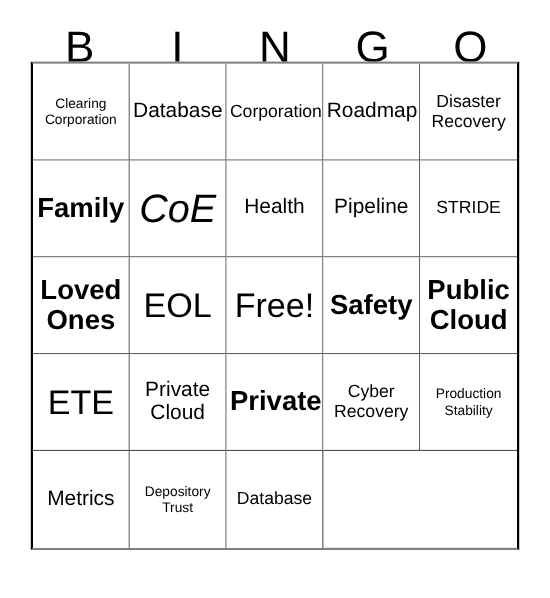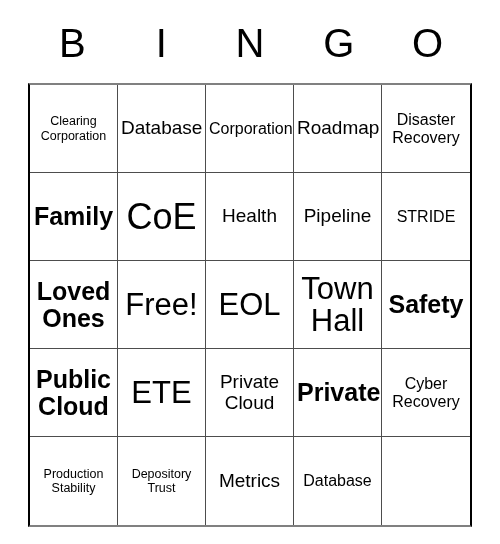--- a/index.html
+++ b/index.html
@@ -36,21 +36,21 @@
     justify-content: center;
     font-size: 40px;
     line-height: 1;
     font-weight: 400;
     letter-spacing: 0px;
     color: #000000;
   }
   .grid {
     position: absolute;
     left: 28px;
-    top: 83px;
+    top: 56px;
     width: 444px;
     height: 444px;
     box-sizing: border-box;
     border-top: 2px solid #808080;
     border-left: 2px solid #000000;
     border-right: 2px solid #000000;
     border-bottom: 2px solid #808080;
     display: grid;
     grid-template-columns: repeat(5, 1fr);
     grid-template-rows: repeat(5, 1fr);
@@ -80,21 +80,21 @@
     width: 100%;
     line-height: 1.02;
     color: #000000;
     white-space: pre-line;
   }
   .sz-xs .cell-text { font-size: 12.5px; line-height: 1.15; }
   .sz-s  .cell-text { font-size: 16px;   line-height: 1.1; }
   .sz-m  .cell-text { font-size: 19px;   line-height: 1.08; }
   .sz-l  .cell-text { font-size: 25px;   line-height: 1.05; font-weight: bold; }
   .sz-xl .cell-text { font-size: 31px;   line-height: 1.02; }
-  .sz-xxl .cell-text { font-size: 36px;  line-height: 1.0; }
+  .sz-xxl .cell-text { font-size: 36px;  line-height: 1.0; font-style: italic; }
 </style>
 </head>
 <body>
 
 <div class="card">
 
   <div class="header-row">
     <div class="header-cell">B</div>
     <div class="header-cell">I</div>
     <div class="header-cell">N</div>
@@ -133,28 +133,24 @@
         <span class="cell-text">Pipeline</span>
       </div>
       <div class="cell sz-s">
         <span class="cell-text">STRIDE</span>
       </div>
       <div class="cell sz-l">
         <span class="cell-text">Loved
 Ones</span>
       </div>
       <div class="cell sz-xl">
-        <span class="cell-text">Free!</span>
-      </div>
-      <div class="cell sz-xl">
         <span class="cell-text">EOL</span>
       </div>
       <div class="cell sz-xl">
-        <span class="cell-text">Town
-Hall</span>
+        <span class="cell-text">Free!</span>
       </div>
       <div class="cell sz-l">
         <span class="cell-text">Safety</span>
       </div>
       <div class="cell sz-l">
         <span class="cell-text">Public
 Cloud</span>
       </div>
       <div class="cell sz-xl">
         <span class="cell-text">ETE</span>
@@ -167,25 +163,25 @@
         <span class="cell-text">Private</span>
       </div>
       <div class="cell sz-s">
         <span class="cell-text">Cyber
 Recovery</span>
       </div>
       <div class="cell sz-xs">
         <span class="cell-text">Production
 Stability</span>
       </div>
+      <div class="cell sz-m">
+        <span class="cell-text">Metrics</span>
+      </div>
       <div class="cell sz-xs">
         <span class="cell-text">Depository
 Trust</span>
-      </div>
-      <div class="cell sz-m">
-        <span class="cell-text">Metrics</span>
       </div>
       <div class="cell sz-s">
         <span class="cell-text">Database</span>
       </div>
     </div>
 
 </div>
 
 </body></html>

